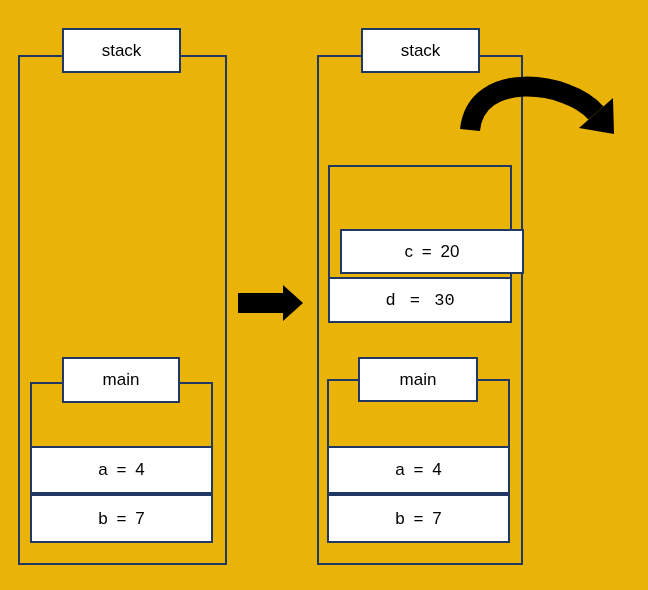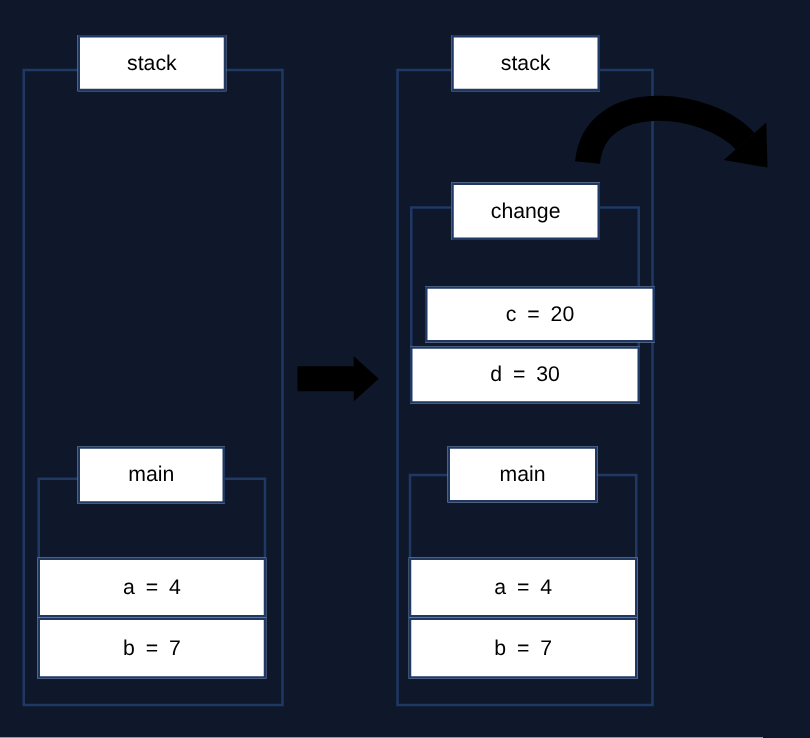--- a/index.html
+++ b/index.html
@@ -4,21 +4,21 @@
 <style>
   html, body {
     margin: 0;
     padding: 0;
     background: #ffffff;
   }
   .canvas {
     position: relative;
     width: 648px;
     height: 590px;
-    background: #0f172a;
+    background: #eab308;
     font-family: "Liberation Sans", "DejaVu Sans", sans-serif;
     color: #000000;
     overflow: hidden;
   }
   .box {
     position: absolute;
     box-sizing: border-box;
     border: 2px solid #1f3864;
     background: #ffffff;
   }
@@ -72,25 +72,24 @@
   <svg class="arrow-svg" style="left:235px; top:278px;" width="75" height="50" viewBox="0 0 75 50">
     <polygon points="3,15 48,15 48,7 68,25 48,43 48,35 3,35" fill="#000000"></polygon>
   </svg>
 
   <div class="box outer-box" style="left:317px; top:55px; width:206px; height:510px;"></div>
 
   <div class="box label-box" style="left:361px; top:28px; width:119px; height:45px;">stack</div>
 
   <div class="box frame-box" style="left:328px; top:165px; width:184px; height:158px;"></div>
 
-  <div class="box label-box" style="left:361px; top:146px; width:119px; height:46px;">change</div>
 
   <div class="box var-row" style="left:340px; top:229px; width:184px; height:45px;">c = 20</div>
 
-  <div class="box var-row" style="left:328px; top:277px; width:184px; height:46px;">d = 30</div>
+  <div class="box var-row" style="left:328px; top:277px; width:184px; height:46px;font-family:Liberation Mono, monospace;">d = 30</div>
 
   <div class="box frame-box" style="left:327px; top:379px; width:183px; height:164px;"></div>
 
   <div class="box label-box" style="left:358px; top:357px; width:120px; height:45px;">main</div>
 
   <div class="box var-row" style="left:327px; top:446px; width:183px; height:48px;">a = 4</div>
 
   <div class="box var-row" style="left:327px; top:494px; width:183px; height:49px;">b = 7</div>
 
   <svg class="arrow-svg" style="left:440px; top:55px;" width="205" height="110" viewBox="0 0 205 110">

